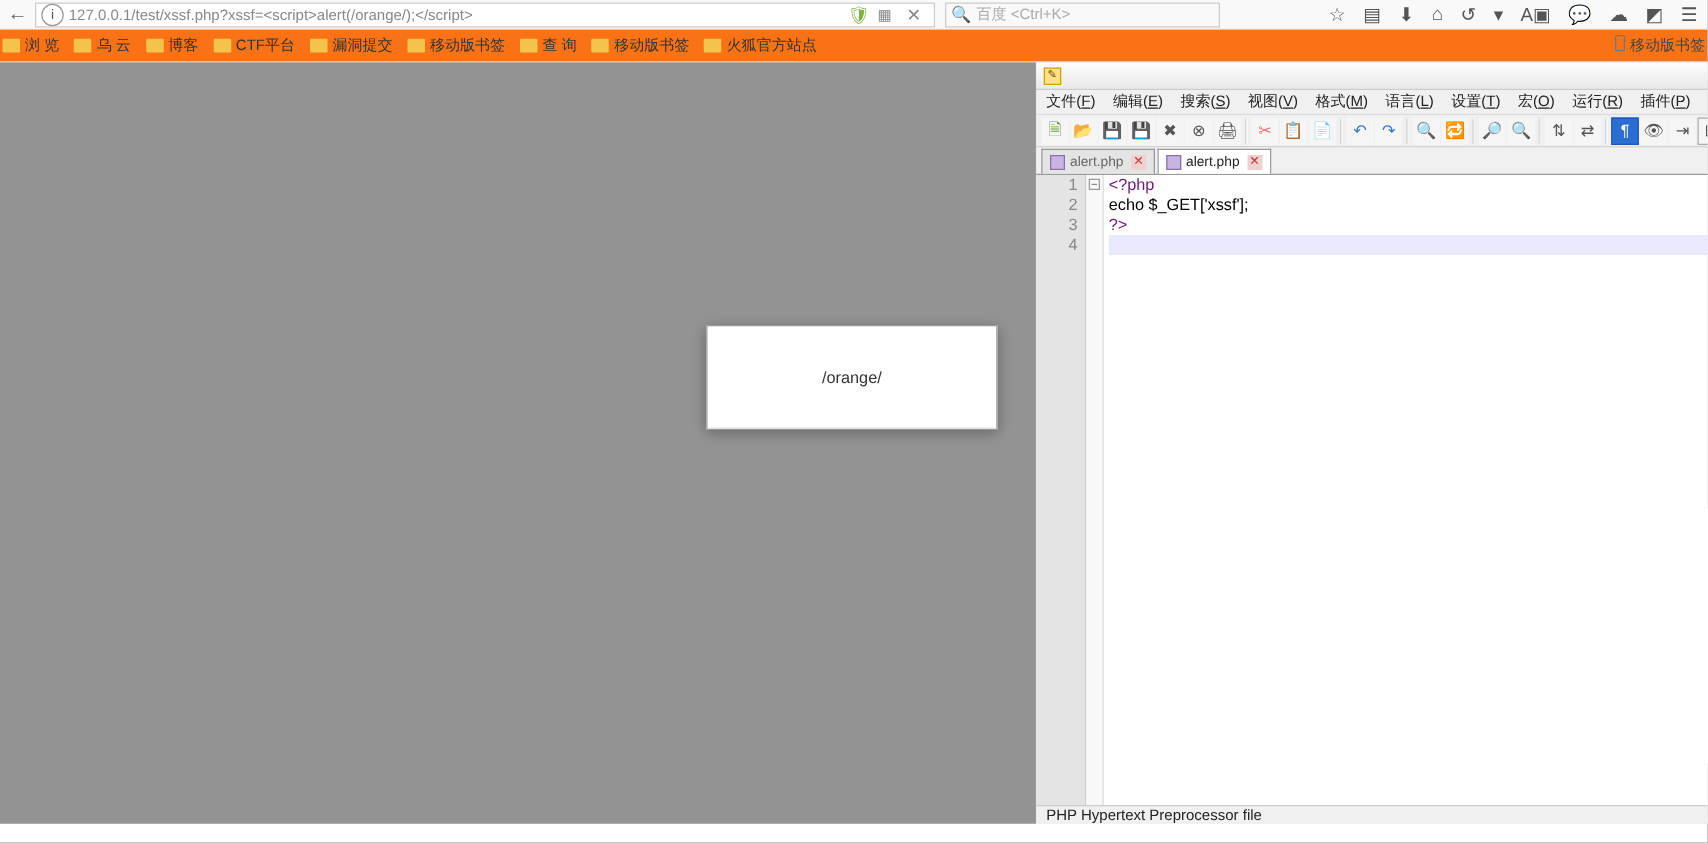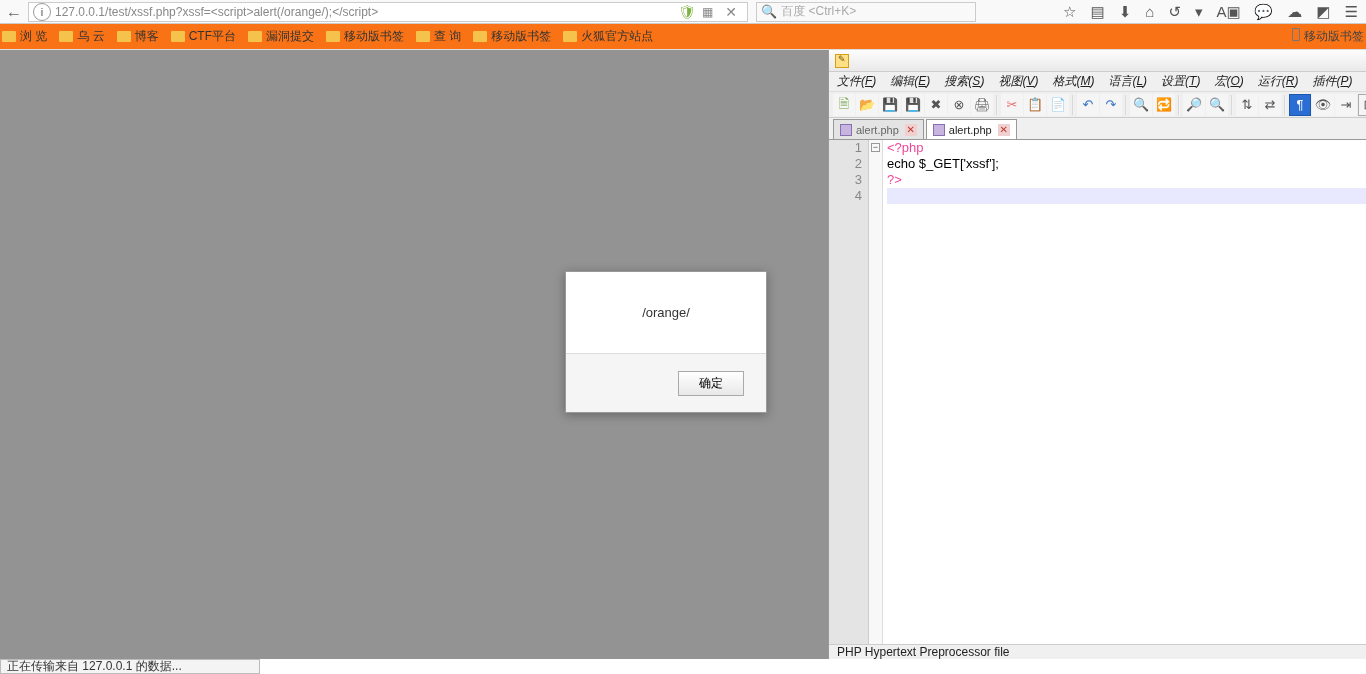--- a/index.html
+++ b/index.html
@@ -20,31 +20,31 @@
 .toolbar-right span { color: #555; font-size: 15px; cursor: pointer; }
 
 .bookmarks { height: 26px; display: flex; align-items: center; gap: 12px; padding: 0 2px; background: #f97316; border-bottom: 1px solid #ddd; font-size: 12px; }
 .bm-item { display: flex; align-items: center; gap: 4px; color: #333; cursor: pointer; }
 .folder-icon { width: 14px; height: 11px; background: #f5c24b; border-radius: 1px; display: inline-block; }
 .mobile-bm { margin-left: auto; display: flex; align-items: flex-start; gap: 4px; color: #444; }
 .phone-icon { width: 8px; height: 13px; border: 1px solid #777; border-radius: 1px; display: inline-block; }
 
 .main { display: flex; height: 609px; }
 .page { flex: 0 0 828px; background: #939393; position: relative; }
-.alert { position: absolute; left: 565px; top: 221px; width: 202px; background: #fff; border: 1px solid #999; box-shadow: 0 2px 10px rgba(0,0,0,0.3); }
+.alert { position: absolute; left: 565px; top: 210px; width: 233px; background: #fff; border: 1px solid #999; box-shadow: 0 2px 10px rgba(0,0,0,0.3); }
 .alert-body { height: 82px; display: flex; align-items: center; justify-content: center; font-size: 13px; color: #333; border-bottom: 1px solid #ddd; }
 .alert-foot { height: 58px; display: flex; align-items: center; justify-content: flex-end; padding: 0 22px; background: #f5f5f5; }
 .alert-btn { padding: 3px 20px; border: 1px solid #aaa; background: linear-gradient(#fff,#e8e8e8); font-size: 12px; cursor: pointer; }
 
 .editor-pane { flex: 1; display: flex; flex-direction: column; border-left: 1px solid #999; background: #f0f0f0; }
 .title-row { display: flex; align-items: center; height: 22px; background: linear-gradient(#fdfdfd,#e9e9e9); border-bottom: 1px solid #ccc; padding: 0 6px; }
 .title-icon { width: 14px; height: 14px; background: #ffe082; border: 1px solid #d4a017; margin-right: 6px; position: relative; }
 .title-icon::after { content:"✎"; position:absolute; font-size:9px; left:2px; top:-1px; color:#6d4c1b; }
 .menubar { height: 20px; display: flex; align-items: center; gap: 14px; padding: 0 8px; background: #f0f0f0; font-size: 12px; color: #222; border-bottom: 1px solid #ddd; }
-.menubar span { cursor: pointer; font-style: italic; }
+.menubar span { cursor: pointer; }
 .menu-underline { text-decoration: underline; }
 .tb-row { height: 26px; display: flex; align-items: center; gap: 1px; padding: 0 4px; background: #efefef; border-bottom: 1px solid #ccc; }
 .tb-btn { width: 22px; height: 22px; display: flex; align-items: center; justify-content: center; font-size: 13px; color: #555; border: 1px solid transparent; background: #f5f5f5; cursor: pointer; }
 .tb-sep { width: 2px; height: 20px; background: linear-gradient(90deg,#ccc,#fff); margin: 0 2px; }
 .tb-row .c-new{color:#6a9e3c;} .tb-row .c-open{color:#d4a017;} .tb-row .c-save{color:#3b78c4;}
 .tb-btn.copy{color:#888;} .tb-btn.cut{color:#e57373;} .tb-btn.paste{color:#8d6e63;}
 .tb-btn.undo{color:#3b78c4;} .tb-btn.redo{color:#3b78c4;}
 .tb-btn.find{color:#d4a017;}
 .tb-btn.word{background:#2a6ed4;color:#fff;border:1px solid #1a57b0;}
 .tb-btn.line-ic{border:1px solid #aaa;}
@@ -54,21 +54,21 @@
 .file-tab .tiny-ic { width: 12px; height: 12px; background: #c8b4e0; border: 1px solid #8870b0; margin-right: 4px; }
 .file-tab .close { margin-left: 6px; color: #c0392b; background: #f0d0d0; width: 12px; height: 12px; font-size: 10px; text-align: center; line-height: 11px; }
 .code-area { flex: 1; display: flex; background: #fff; font-family: "Courier New", monospace; font-size: 13px; }
 .gutter { width: 40px; background: #e4e4e4; border-right: 1px solid #ccc; color: #888; text-align: right; padding-right: 6px; }
 .gutter div { height: 16px; line-height: 16px; }
 .fold-col { width: 14px; background: #f8f8f8; border-right: 1px solid #ddd; }
 .fold-box { width: 9px; height: 9px; border: 1px solid #999; margin: 3px auto; font-size: 9px; line-height: 7px; text-align: center; color: #555; }
 .code-lines { flex: 1; padding-left: 4px; }
 .code-lines div { height: 16px; line-height: 16px; white-space: pre; }
 .cl-hl { background: #e8e8ff; width: 100%; }
-.kw { color: #ec4899; } .var { color: #000; }
+.kw { color: #701a75; } .var { color: #000; }
 
 .statusbars { height: 15px; display: flex; font-size: 12px; }
 .sb-left { width: 260px; border: 1px solid #bbb; background: #f4f4f4; padding: 0 6px; display: flex; align-items: center; color: #333; }
 .sb-mid { flex: 1; }
 .editor-status { height: 15px; border-top: 1px solid #ccc; display: flex; align-items: center; font-size: 12px; background: #f0f0f0; padding: 0 8px; }
 .es-left { flex: 1; color: #222; }
 </style>
 </head>
 <body>
 
@@ -143,23 +143,20 @@
       <span class="phone-icon"></span>
       <span>移动版书签</span>
     </div>
 </div>
 
 <div class="main">
 
   <div class="page">
     <div class="alert">
       <div class="alert-body">/orange/</div>
-      <div class="alert-foot">
-        <button class="alert-btn">确定</button>
-      </div>
     </div>
   </div>
 
   <div class="editor-pane">
     <div class="title-row">
       <span class="title-icon"></span>
 
     </div>
     <div class="menubar">
       <span><span>文件</span>(<span class="menu-underline">F</span>)</span>
@@ -235,15 +232,14 @@
       </div>
     </div>
     <div class="editor-status">
       <span class="es-left">PHP Hypertext Preprocessor file</span>
 
     </div>
   </div>
 </div>
 
 <div class="statusbars">
-  <div class="sb-left">正在传输来自 127.0.0.1 的数据...</div>
   <div class="sb-mid"></div>
 </div>
 
 </body></html>

